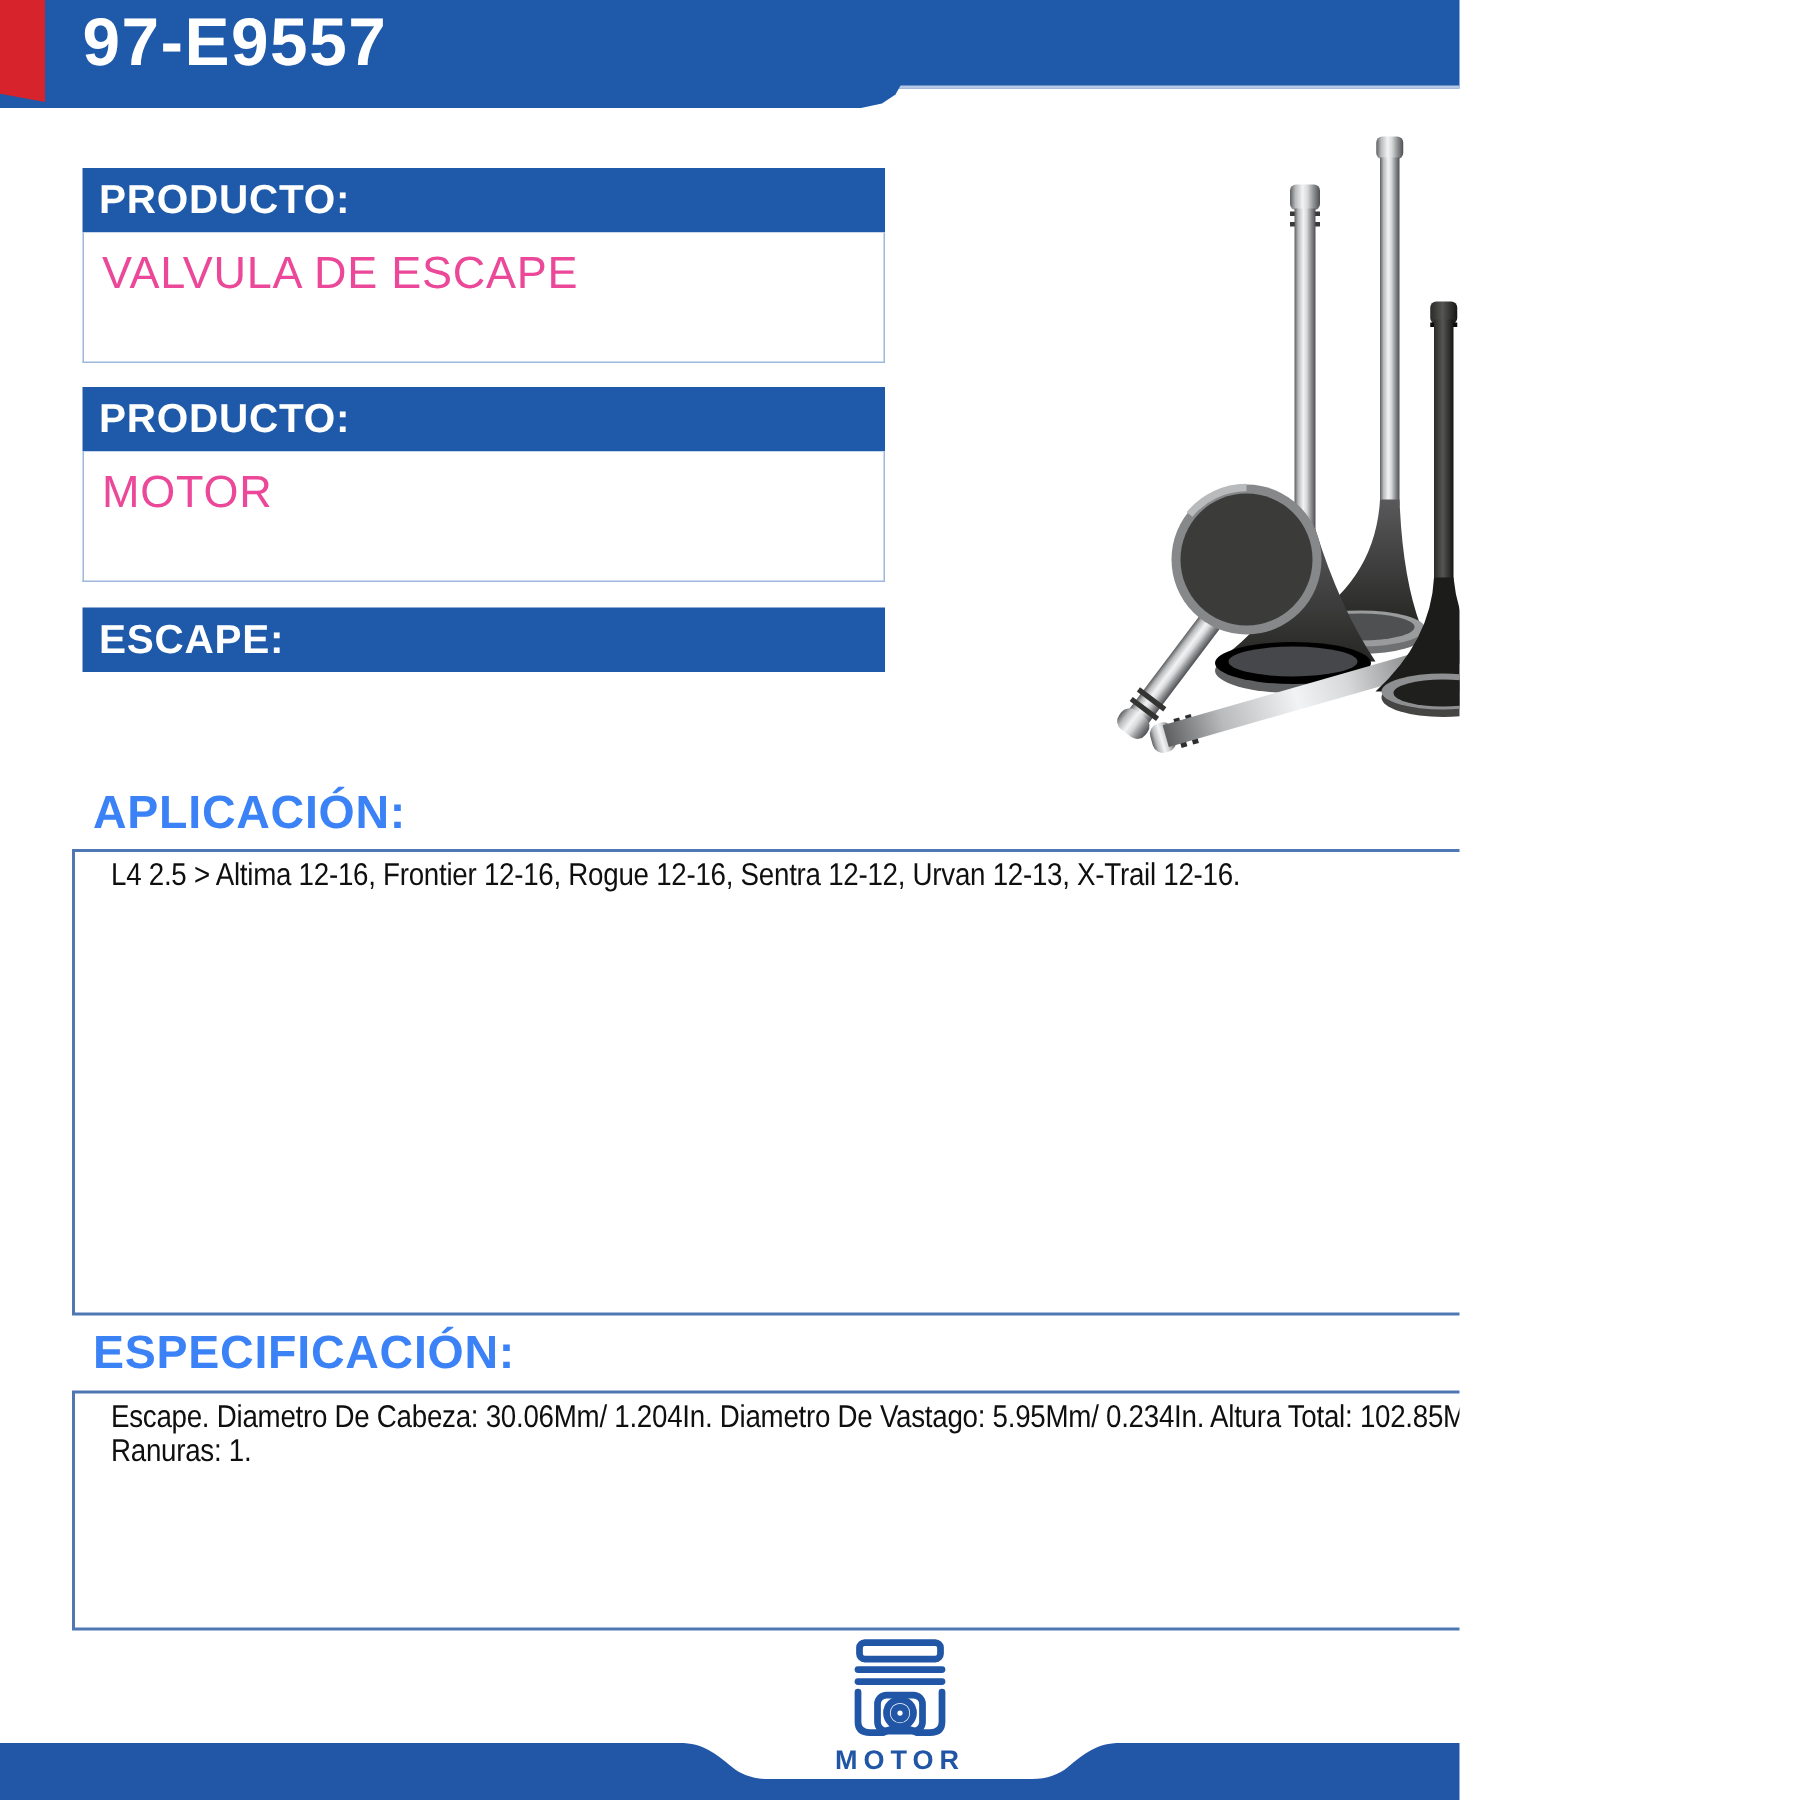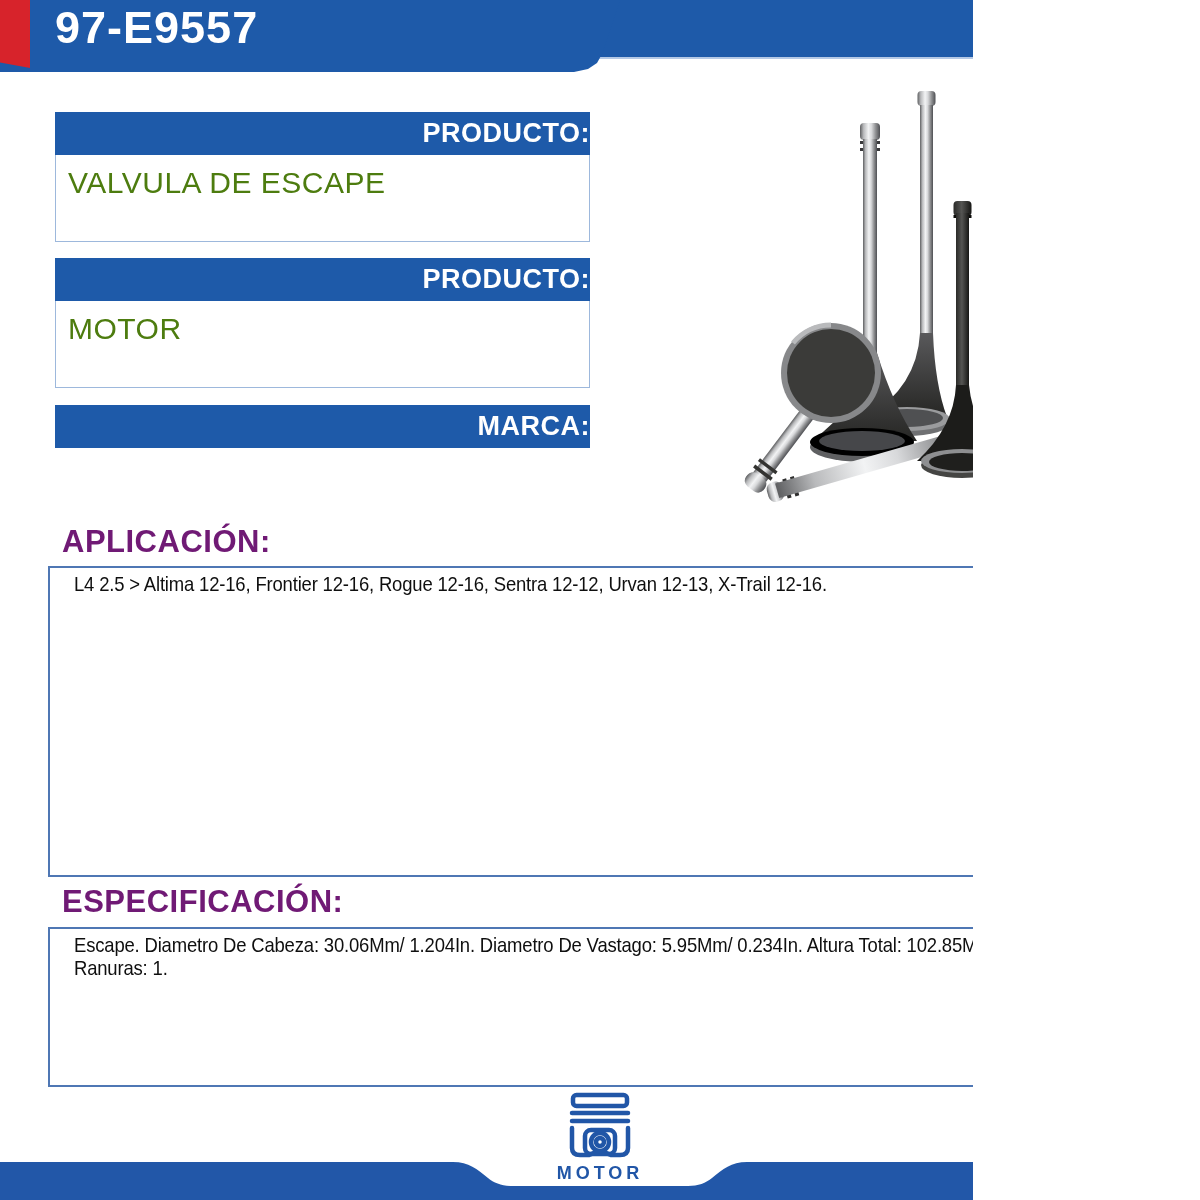--- a/index.html
+++ b/index.html
@@ -12,28 +12,28 @@
   .hdr-tab{position:absolute;left:0;top:0;width:620px;height:72px;background:#1e5aa9;
            clip-path:polygon(0 0,620px 0,602px 54px,597px 63px,588px 69px,574px 72px,0 72px);}
   .hdr-red{position:absolute;left:0;top:0;width:30px;height:68px;background:#d7232b;
            clip-path:polygon(0 0,100% 0,100% 100%,0 92%);}
   .part-number{position:absolute;left:55px;top:2px;margin:0;color:#ffffff;
                font-size:45px;font-weight:800;letter-spacing:1px;}
 
   
   .field-bar{position:absolute;left:55px;width:535px;height:43px;background:#1e5aa9;
              color:#ffffff;font-size:27px;font-weight:800;line-height:43px;
-             padding-left:11px;box-sizing:border-box;letter-spacing:.5px;text-align:right;}
+             padding-left:11px;box-sizing:border-box;letter-spacing:.5px;}
   .field-box{position:absolute;left:55px;width:535px;background:#ffffff;
              border:1.5px solid #9db8dc;border-top:none;box-sizing:border-box;}
   .field-box span{display:block;padding:11px 0 0 12px;font-size:30px;font-weight:500;
-                  color:#4d7c0f;letter-spacing:.5px;}
+                  color:#ec4899;letter-spacing:.5px;}
 
   
-  .sec-heading{position:absolute;left:62px;margin:0;color:#701a75;
+  .sec-heading{position:absolute;left:62px;margin:0;color:#3b82f6;
                font-size:31px;font-weight:800;letter-spacing:.5px;}
   .sec-box{position:absolute;left:48px;width:1101px;background:#ffffff;
            border:2px solid #4f77b4;box-sizing:border-box;padding:4px 24px;overflow:hidden;}
   .cond{width:1250px;transform:scaleX(0.88);transform-origin:left top;
         font-size:21px;line-height:23px;letter-spacing:-.2px;color:#0f0f0f;}
 
   
   .footer-svg{position:absolute;left:0;top:1162px;}
   .piston{position:absolute;left:565px;top:1092px;}
   .motor-label{position:absolute;left:0;top:1163px;width:1200px;text-align:center;
@@ -54,21 +54,21 @@
   <div class="field-bar" style="top:112px">PRODUCTO:</div>
   <div class="field-box" style="top:155px;height:87px">
     <span>VALVULA DE ESCAPE</span>
   </div>
 
   <div class="field-bar" style="top:258px">PRODUCTO:</div>
   <div class="field-box" style="top:301px;height:87px">
     <span>MOTOR</span>
   </div>
 
-  <div class="field-bar" style="top:405px">MARCA:</div>
+  <div class="field-bar" style="top:405px">ESCAPE:</div>
 
   <svg class="photo" width="465" height="465" viewBox="0 0 465 465">
     <defs>
       <linearGradient id="stemH" x1="0" y1="0" x2="1" y2="0">
         <stop offset="0" stop-color="#5e5f61"></stop>
           <stop offset=".18" stop-color="#b9babc"></stop>
         <stop offset=".42" stop-color="#f2f3f4"></stop>
           <stop offset=".58" stop-color="#d8d9db"></stop>
         <stop offset=".78" stop-color="#919294"></stop>
           <stop offset="1" stop-color="#4e4f53"></stop>

